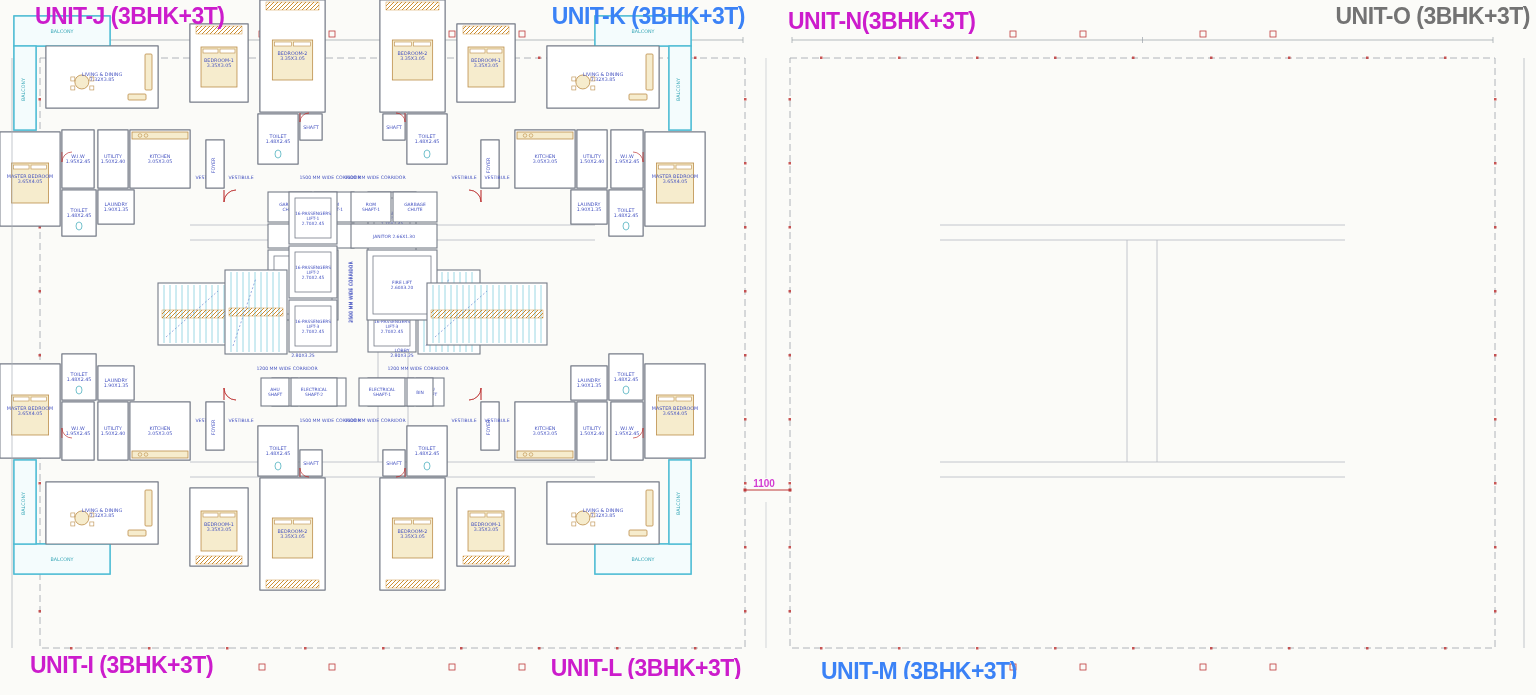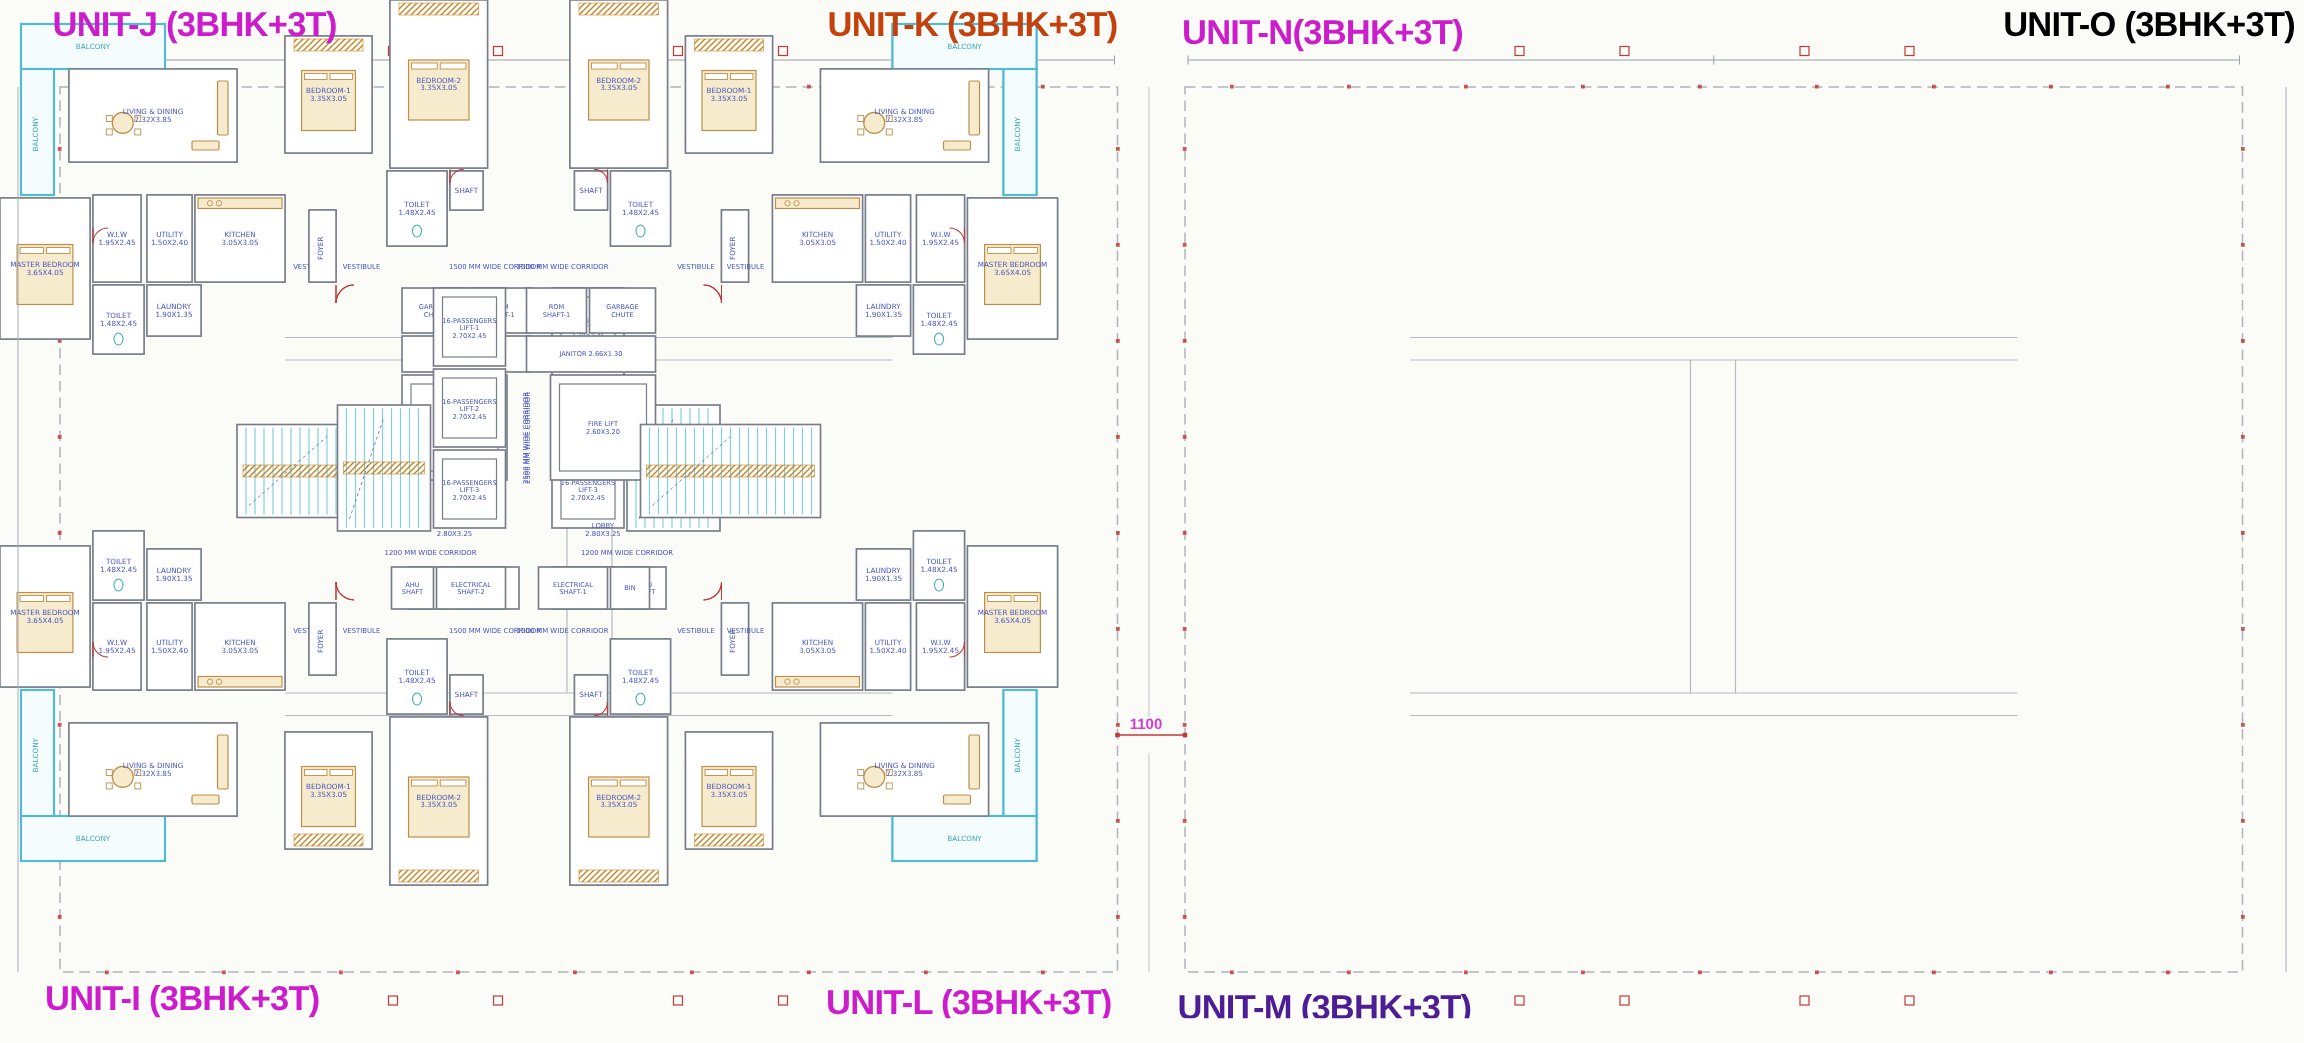--- a/index.html
+++ b/index.html
@@ -768,20 +768,20 @@
       </g>
       <line x1="12" y1="58" x2="12" y2="648" stroke="#aab0b8" stroke-width="0.7"></line>
       <line x1="1524" y1="58" x2="1524" y2="648" stroke="#aab0b8" stroke-width="0.7"></line>
       <line x1="766" y1="58" x2="766" y2="478" stroke="#c3c7cd" stroke-width="0.7"></line>
       <line x1="766" y1="502" x2="766" y2="648" stroke="#c3c7cd" stroke-width="0.7"></line>
       <line x1="745" y1="490" x2="790" y2="490" stroke="#bf3a3a" stroke-width="1"></line>
       <rect x="743.5" y="488.5" width="3" height="3" fill="#bf3a3a"></rect>
       <rect x="788.5" y="488.5" width="3" height="3" fill="#bf3a3a"></rect>
     </svg>
   <div class="title" id="t-unit-j" style="color: rgb(204, 28, 204);">UNIT-J (3BHK+3T)</div>
-  <div class="title" id="t-unit-k" style="color: #c2410c;">UNIT-K (3BHK+3T)</div>
+  <div class="title" id="t-unit-k" style="color: #3b82f6;">UNIT-K (3BHK+3T)</div>
   <div class="title" id="t-unit-n" style="color: rgb(204, 28, 204);">UNIT-N(3BHK+3T)</div>
-  <div class="title" id="t-unit-o" style="color: #000000;">UNIT-O (3BHK+3T)</div>
+  <div class="title" id="t-unit-o" style="color: #737373;">UNIT-O (3BHK+3T)</div>
   <div class="title" id="t-unit-i" style="color: rgb(204, 28, 204);">UNIT-I (3BHK+3T)</div>
   <div class="title" id="t-unit-l" style="color: rgb(204, 28, 204); text-align: right;">UNIT-L (3BHK+3T)</div>
-  <div class="title" id="t-unit-m" style="color: #4c1d95;">UNIT-M (3BHK+3T)</div>
+  <div class="title" id="t-unit-m" style="color: #3b82f6; margin-left: 36px;">UNIT-M (3BHK+3T)</div>
   <div class="dim2500" style="color: rgb(204, 28, 204);">1100</div>
 </div>
 
 </body></html>

